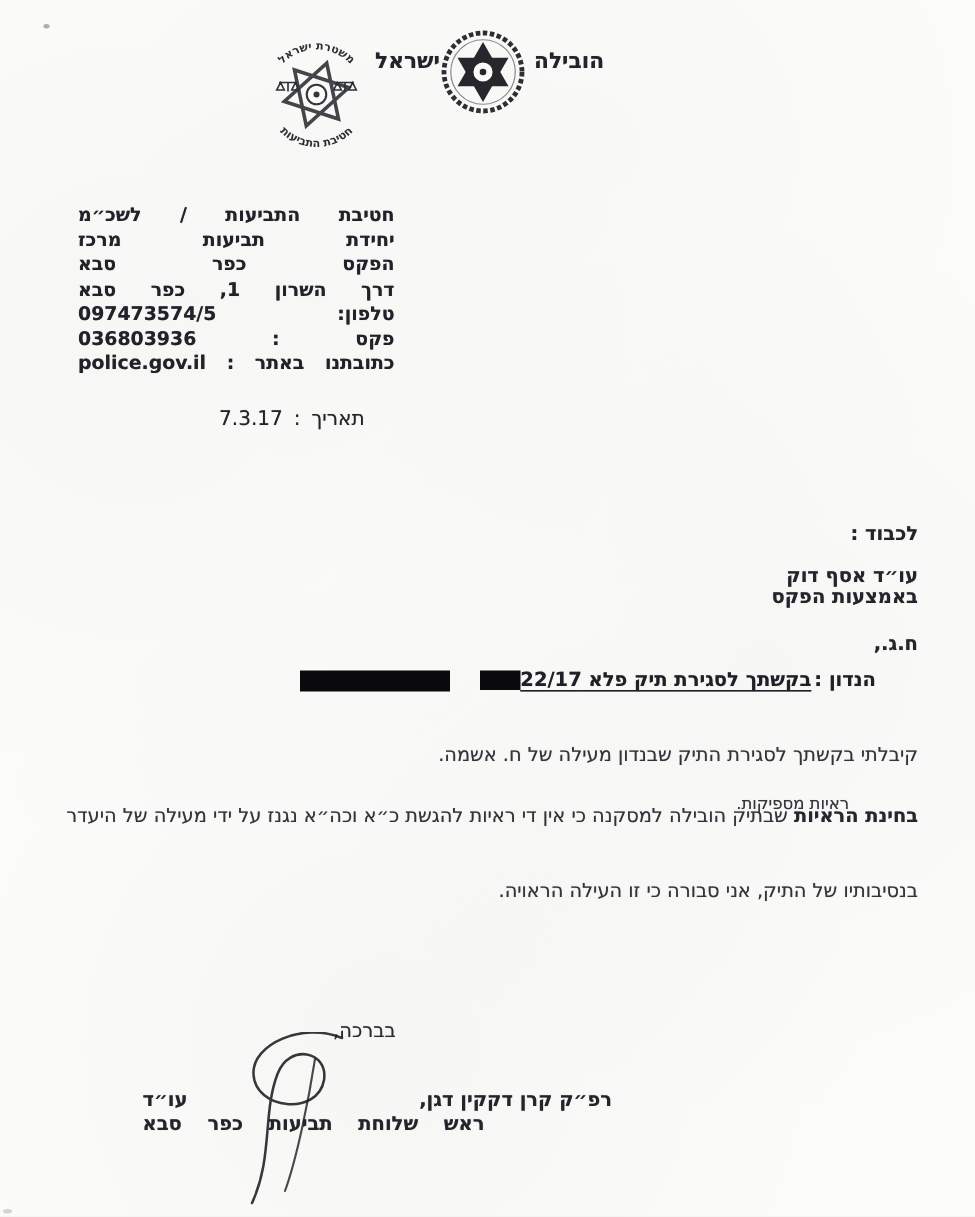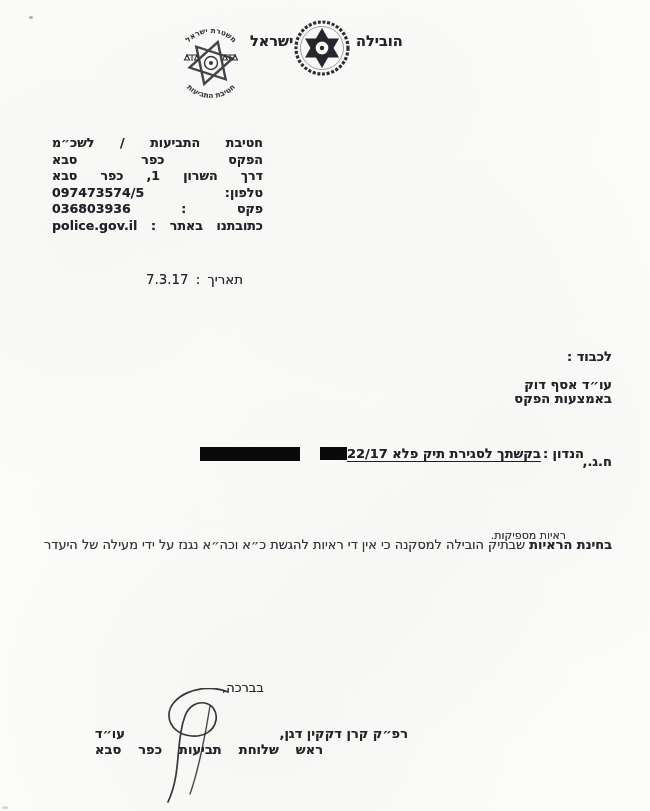--- a/index.html
+++ b/index.html
@@ -30,21 +30,21 @@
     font-size:12.6px;font-weight:bold;line-height:16.5px;color:#212229;
     text-align:justify;text-align-last:justify;white-space:nowrap;
   }
   .date-line{position:absolute;left:146px;top:272px;font-size:13.4px;color:#23242b;direction:rtl;word-spacing:3px;}
 
   
   .rcpt{position:absolute;right:38px;direction:rtl;text-align:right;font-weight:bold;color:#24252c;}
   .rcpt.salut{top:349px;font-size:13px;}
   .rcpt.name{top:377px;font-size:13px;}
   .rcpt.via{top:391px;font-size:13px;}
-  .rcpt.greet{top:422px;font-size:13px;margin-top:32px;}
+  .rcpt.greet{top:422px;font-size:13px;}
 
   
   .subject{position:absolute;right:66px;top:446px;direction:rtl;display:flex;align-items:center;font-size:13px;color:#1f2027;}
   .subject .label{font-weight:bold;margin-left:2px;}
   .subject .underlined{
     font-weight:bold;text-decoration:underline;text-underline-offset:3px;
     text-decoration-thickness:1px;
   }
   .redact{background:#0a0a0c;display:inline-block;}
   .redact.small{width:27px;height:13px;margin-left:20px;}
@@ -112,20 +112,21 @@
       <path d="M 30 50 L 13 20.5 L 47 20.5 Z"></path>
     </g>
     <circle cx="30" cy="30" r="7" fill="#fcfcfa" stroke="#26272d" stroke-width="1.2"></circle>
     <circle cx="30" cy="30" r="2.2" fill="#26272d"></circle>
   </svg>
   <div class="hdr-word w1 soft">הובילה</div>
   <div class="hdr-word w2 soft">ישראל</div>
 
   <div class="sender">
     <div class="sender-line soft">חטיבת התביעות / לשכ״מ</div>
+    <div class="sender-line soft">יחידת תביעות מרכז</div>
     <div class="sender-line soft">הפקס כפר סבא</div>
     <div class="sender-line soft">דרך השרון 1, כפר סבא</div>
     <div class="sender-line soft">טלפון: 097473574/5</div>
     <div class="sender-line soft">פקס : 036803936</div>
     <div class="sender-line soft">כתובתנו באתר : police.gov.il</div>
   </div>
 
   <div class="date-line soft">תאריך : 7.3.17</div>
 
   <div class="rcpt salut soft">לכבוד :</div>
@@ -133,24 +134,26 @@
   <div class="rcpt via soft">באמצעות הפקס</div>
   <div class="rcpt greet soft">ח.ג.,</div>
 
   <div class="subject">
     <span class="label soft">הנדון :</span>
     <span class="underlined soft">בקשתך לסגירת תיק פלא 22/17</span>
     <span class="redact small"></span>
     <span class="redact long"></span>
   </div>
 
+  <div class="body-par p1 soft">קיבלתי בקשתך לסגירת התיק שבנדון מעילה של ח. אשמה.</div>
   <div class="body-par p2">
     <span class="lead soft">בחינת הראיות</span><span class="soft"> שבתיק הובילה למסקנה כי אין די ראיות להגשת כ״א וכה״א נגנז על ידי מעילה של היעדר</span>
   </div>
   <div class="p2-l2 soft">ראיות מספיקות.</div>
+  <div class="body-par p3 soft">בנסיבותיו של התיק, אני סבורה כי זו העילה הראויה.</div>
 
   <div class="regards soft">בברכה,</div>
 
   <svg class="sig-scribble" viewBox="0 0 132 118">
     <path d="M 88 4 C 62 -7 28 8 29 28 C 30 52 72 56 76 32 C 79 13 53 7 45 28 C 35 54 42 84 28 114" fill="none" stroke="#1b1c21" stroke-width="1.7" stroke-linecap="round" opacity=".88"></path>
     <path d="M 70 18 C 66 44 58 84 50 106" fill="none" stroke="#1b1c21" stroke-width="1.4" stroke-linecap="round" opacity=".8"></path>
   </svg>
 
   <div class="sig-line1">
     <span class="soft">רפ״ק קרן דקקין דגן,</span>

